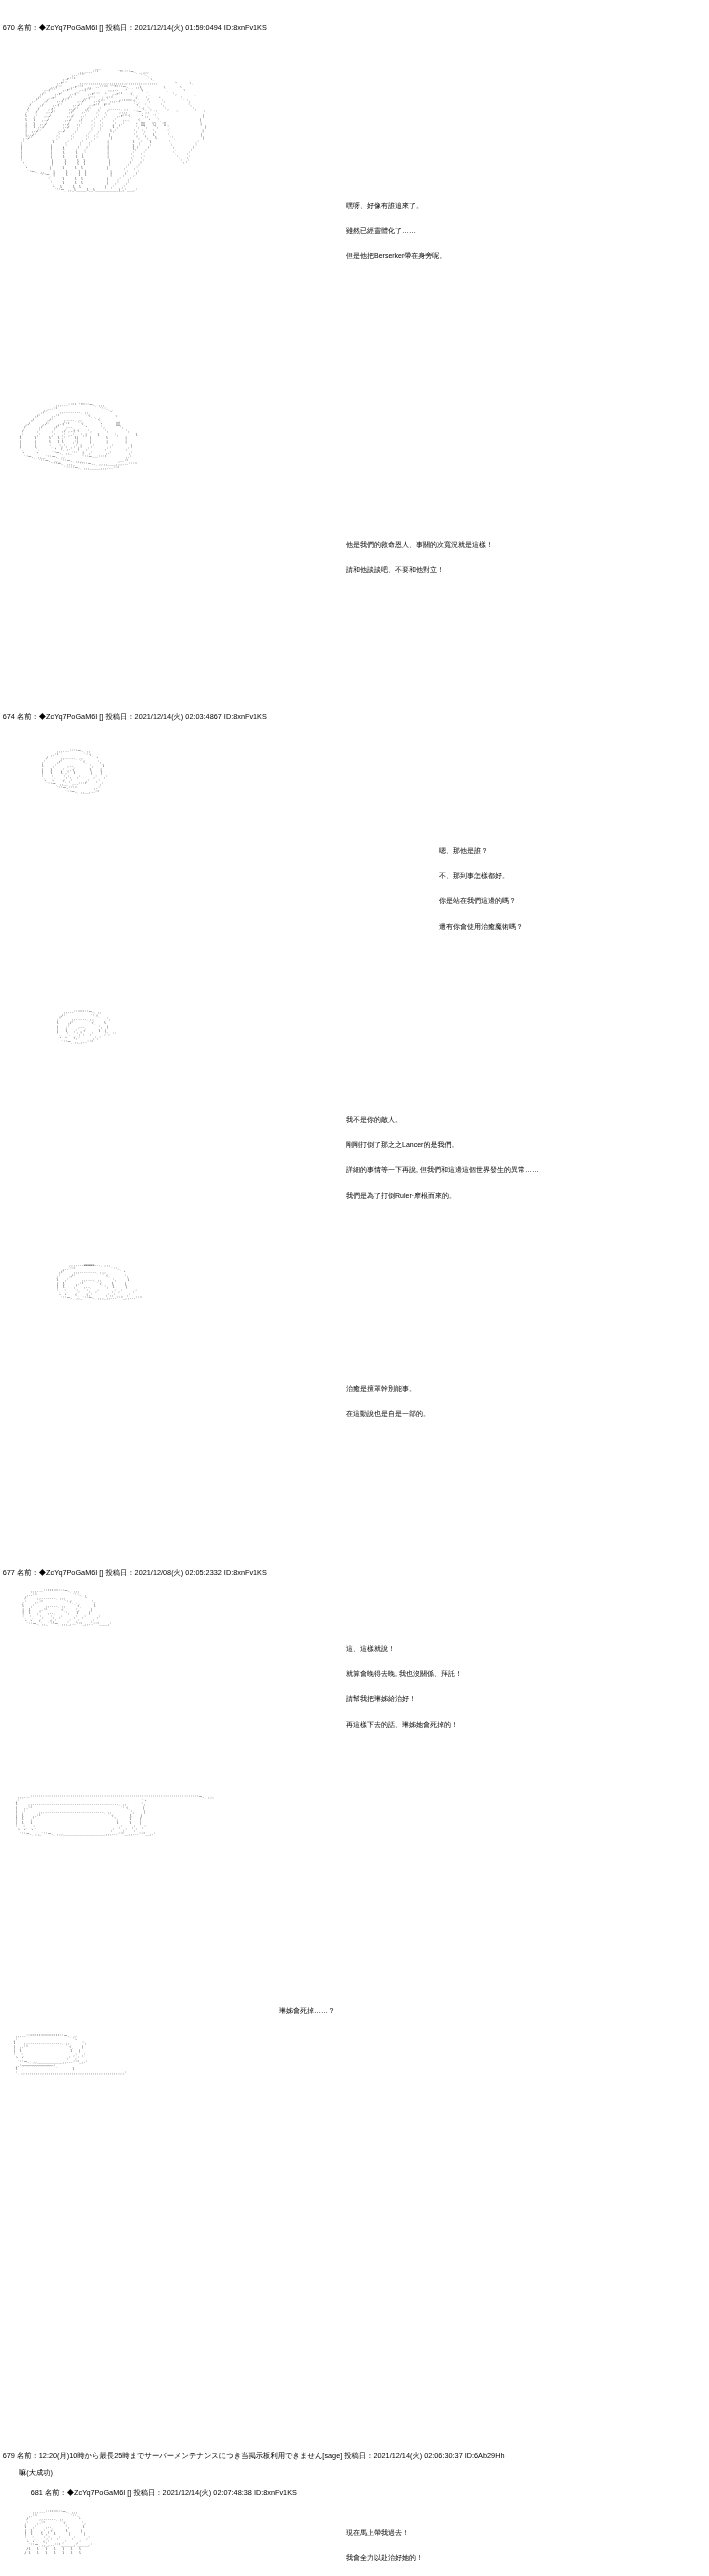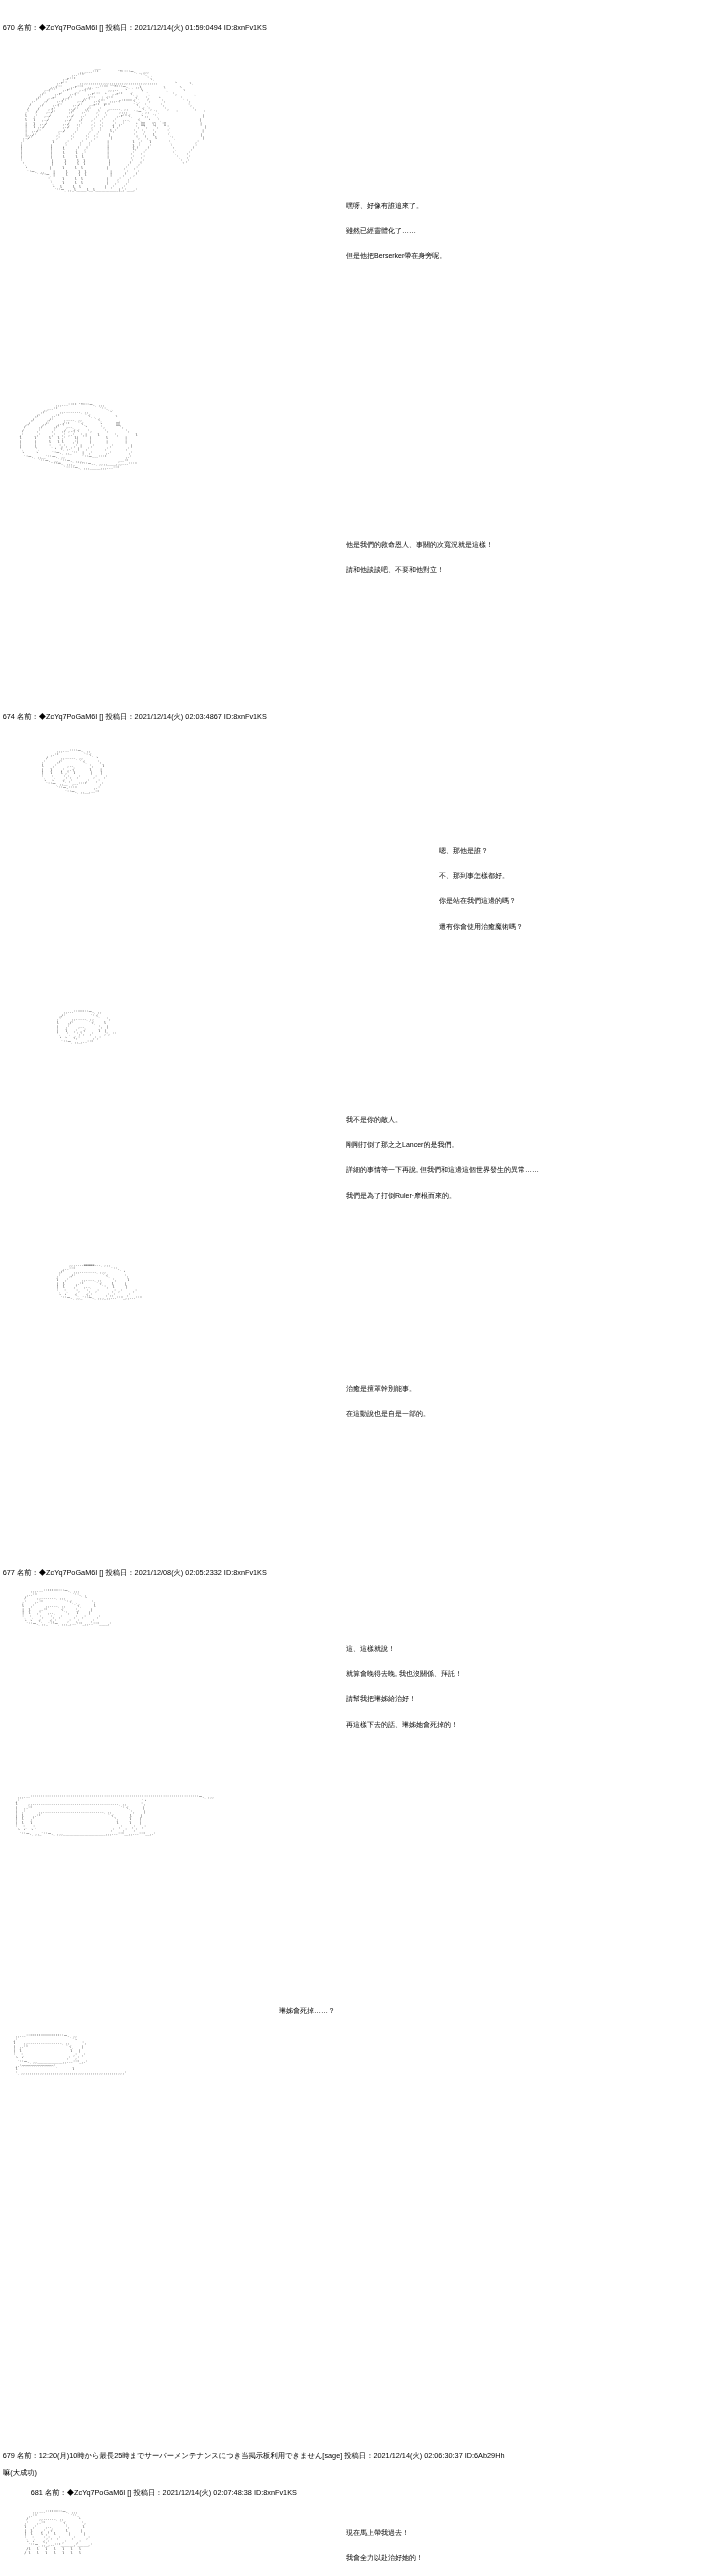--- a/index.html
+++ b/index.html
@@ -36,21 +36,21 @@
   .dialogue {
     font-size: 7px;
     line-height: 12.6px;
     color: #000000;
     white-space: pre-line;
   }
   .blk { position: absolute; }
   .note {
     font-size: 7.3px;
     line-height: 9.3px;
-    padding-left: 3px;
+    padding-left: 19px;
   }
 </style>
 </head>
 <body>
 
 <div class="page">
 
   <div class="blk post-header" style="left:0px; top:22.6px;">670 名前：◆ZcYq7PoGaM6I [] 投稿日：2021/12/14(火) 01:59:0494 ID:8xnFv1KS</div>
 
   <div class="blk aa" style="left:18.6px; top:67px;">                                    ___

